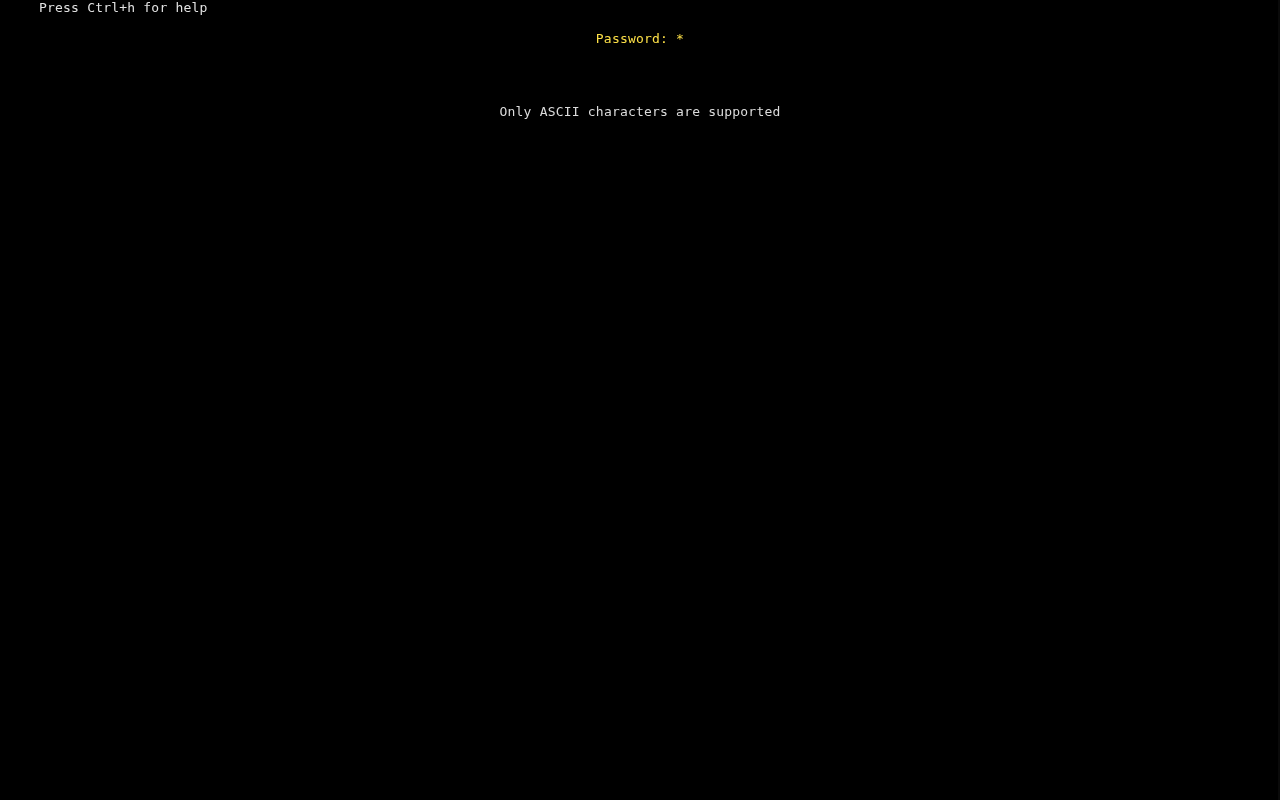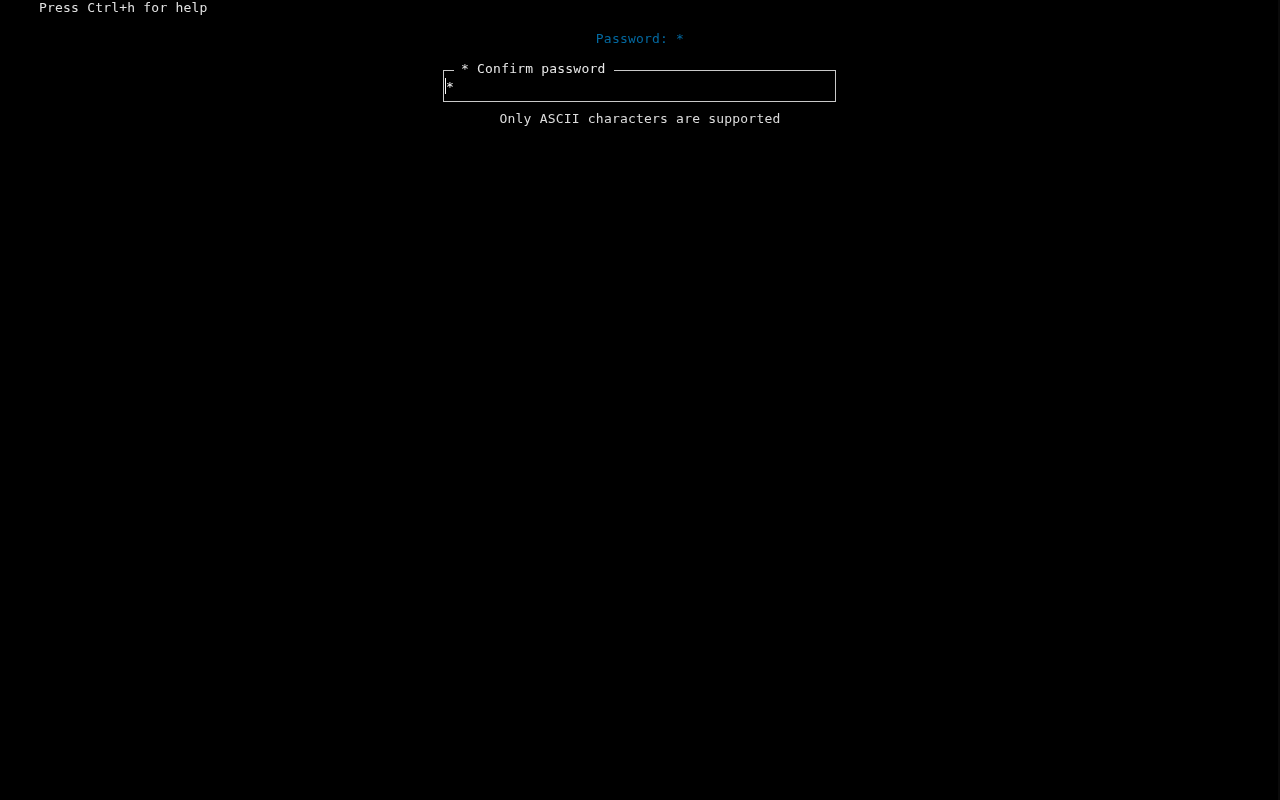--- a/index.html
+++ b/index.html
@@ -32,21 +32,21 @@
     white-space: pre;
     margin-left: 36px;
   }
   .password-line {
     position: absolute;
     left: 0;
     top: 31px;
     width: 1280px;
     text-align: center;
     white-space: pre;
-    color: #0369a1;
+    color: #fde047;
     letter-spacing: 0.2px;
   }
   .confirm-field {
     position: absolute;
     left: 443px;
     top: 70px;
     width: 393px;
     height: 32px;
     box-sizing: border-box;
   }
@@ -92,21 +92,21 @@
     position: absolute;
     left: 2px;
     top: 8px;
     width: 1px;
     height: 16px;
     background: #ffffff;
   }
   .ascii-note {
     position: absolute;
     left: 0;
-    top: 111px;
+    top: 104px;
     width: 1280px;
     text-align: center;
     white-space: pre;
     color: #dcdcdc;
     letter-spacing: 0.2px;
   }
   .edge-dim {
     position: absolute;
     right: 0;
     top: 0;
@@ -117,24 +117,17 @@
 </style>
 </head>
 <body>
 
 <div class="screen">
 
   <div class="help-hint">Press Ctrl+h for help</div>
 
   <div class="password-line">Password: *</div>
 
-  <div class="confirm-field">
-    <div class="field-border"></div>
-    <div class="legend-mask"></div>
-    <div class="legend">* Confirm password</div>
-    <div class="cursor"></div>
-    <div class="field-value" placeholder="">*</div>
-  </div>
 
   <div class="ascii-note">Only ASCII characters are supported</div>
 
   <div class="edge-dim"></div>
 </div>
 
 </body></html>

